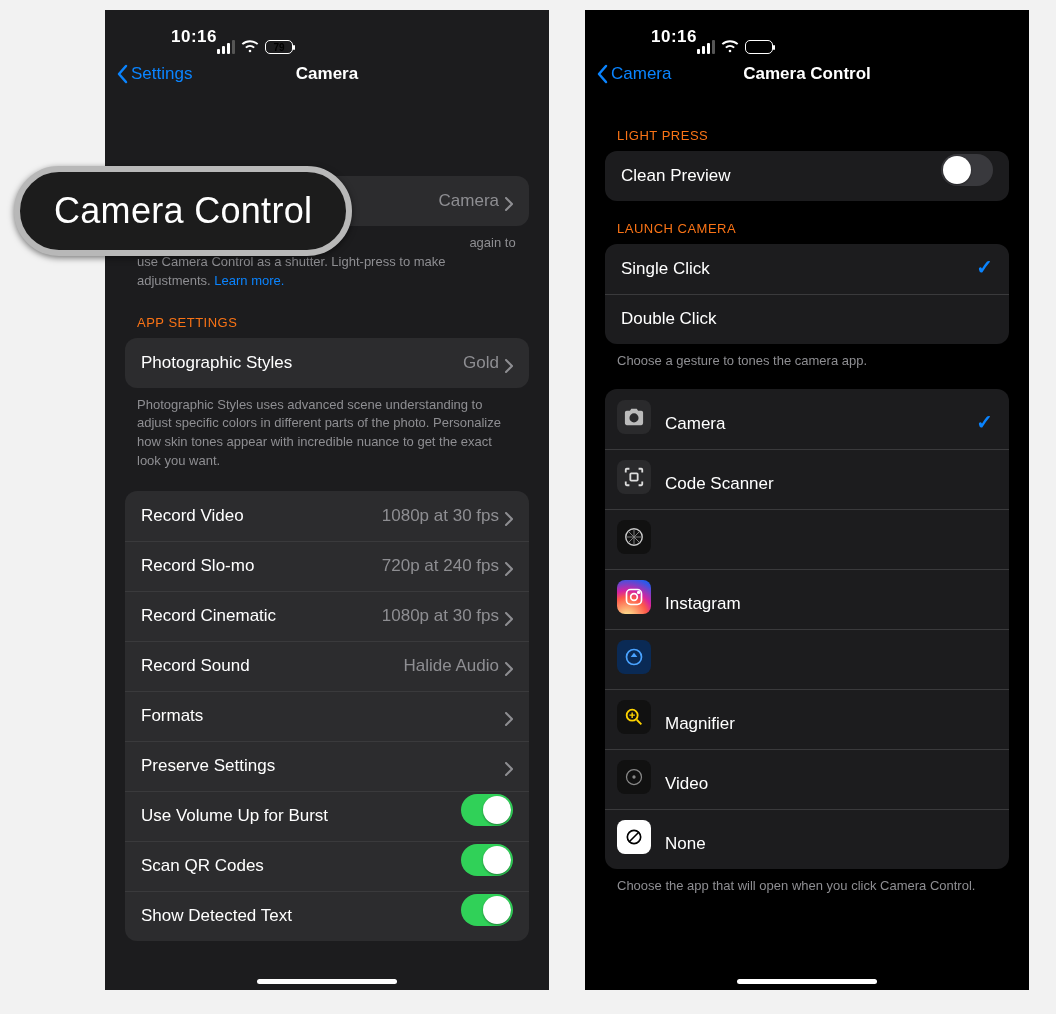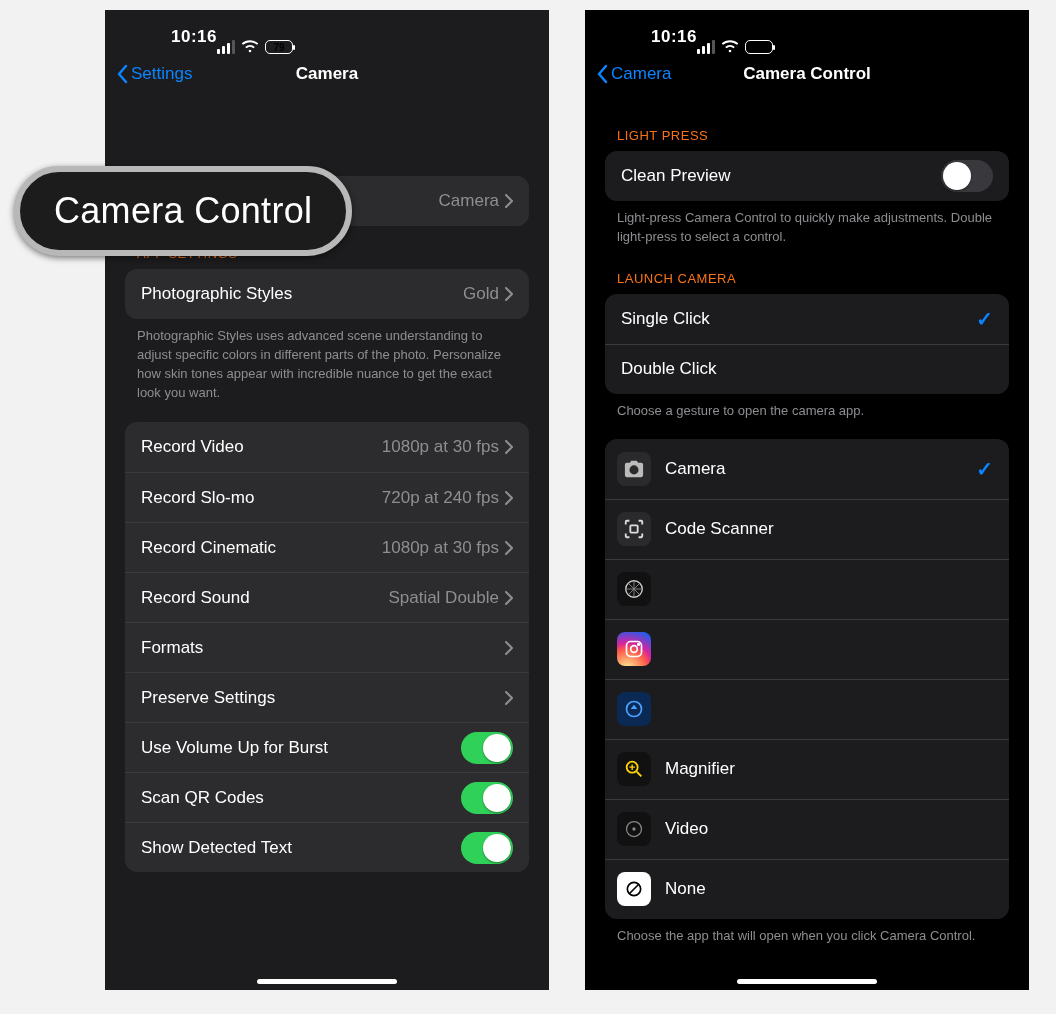--- a/index.html
+++ b/index.html
@@ -83,23 +83,23 @@
 
   
   .group {
     background:#2c2c2e;
     border-radius:12px;
     margin: 0 20px;
     overflow:hidden;
   }
   .phone.right .group { background:#1c1c1e; }
   .row {
-    display:flex; align-items:center;
+    display:flex; align-items:flex-end;
     height:50px;
-    padding:4px 16px;
+    padding:15px 16px;
     color:#fff; font-size:17px;
     border-top:0.5px solid #3a3a3c;
     position:relative;
   }
   .row:first-child { border-top:none; }
   .row .label { flex:1; }
   .row .detail { color:#8e8e92; font-size:17px; margin-right:6px; }
   .row .chev { color:#8e8e92; }
   .row .chev svg { display:block; }
   .row.with-icon { padding-left:12px; gap:14px; height:60px; }
@@ -190,20 +190,23 @@
     <div class="row">
       <span class="label">Camera Control</span>
       <span class="detail">Camera</span>
       <span class="chev">
         <svg width="8" height="14" viewBox="0 0 8 14">
             <path d="M1 1l6 6-6 6" stroke="#8e8e92" stroke-width="2" fill="none" stroke-linecap="round"></path>
           </svg>
       </span>
     </div>
   </div>
+  <div class="footer-text">
+    <span style="visibility:hidden">Click Camera Control to open the Camera app, then click </span><span>again to use Camera Control as a shutter. Light-press to make adjustments. </span><a href="#">Learn more.</a>
+  </div>
 
   <div class="section-header">APP SETTINGS</div>
   <div class="group">
     <div class="row">
       <span class="label">Photographic Styles</span>
       <span class="detail">Gold</span>
       <span class="chev">
         <svg width="8" height="14" viewBox="0 0 8 14">
             <path d="M1 1l6 6-6 6" stroke="#8e8e92" stroke-width="2" fill="none" stroke-linecap="round"></path>
           </svg>
@@ -236,21 +239,21 @@
       <span class="label">Record Cinematic</span>
       <span class="detail">1080p at 30 fps</span>
       <span class="chev">
           <svg width="8" height="14" viewBox="0 0 8 14">
             <path d="M1 1l6 6-6 6" stroke="#8e8e92" stroke-width="2" fill="none" stroke-linecap="round"></path>
           </svg>
         </span>
     </div>
     <div class="row">
       <span class="label">Record Sound</span>
-      <span class="detail">Spatial Double</span>
+      <span class="detail">Halide Audio</span>
       <span class="chev">
           <svg width="8" height="14" viewBox="0 0 8 14">
             <path d="M1 1l6 6-6 6" stroke="#8e8e92" stroke-width="2" fill="none" stroke-linecap="round"></path>
           </svg>
         </span>
     </div>
     <div class="row">
       <span class="label">Formats</span>
       <span class="chev">
           <svg width="8" height="14" viewBox="0 0 8 14">
@@ -320,33 +323,32 @@
 
   <div class="section-header">LIGHT PRESS</div>
   <div class="group">
     <div class="row">
       <span class="label">Clean Preview</span>
       <span class="toggle off">
           <span class="knob"></span>
         </span>
     </div>
   </div>
-  <div class="footer-text">Light-press Camera Control to quickly make adjustments. Double light-press to select a control.</div>
 
   <div class="section-header">LAUNCH CAMERA</div>
   <div class="group">
     <div class="row">
       <span class="label">Single Click</span>
       <span class="check">✓</span>
     </div>
     <div class="row">
       <span class="label">Double Click</span>
     </div>
   </div>
-  <div class="footer-text">Choose a gesture to open the camera app.</div>
+  <div class="footer-text">Choose a gesture to tones the camera app.</div>
 
   <div style="height:14px"></div>
   <div class="group">
     <div class="row with-icon">
       <span class="app-icon">
         <svg width="22" height="20" viewBox="0 0 24 22">
             <path fill="#bbb" d="M9 2l-1.5 2H4a2 2 0 00-2 2v12a2 2 0 002 2h16a2 2 0 002-2V6a2 2 0 00-2-2h-3.5L15 2H9zm3 5a5 5 0 110 10 5 5 0 010-10z"></path>
           </svg>
       </span>
       <span class="label">Camera</span>
@@ -370,20 +372,21 @@
       </span>
     </div>
     <div class="row with-icon">
       <span class="app-icon ig">
         <svg width="20" height="20" viewBox="0 0 24 24" fill="none" stroke="#fff" stroke-width="2">
             <rect x="3" y="3" width="18" height="18" rx="5"></rect>
             <circle cx="12" cy="12" r="4"></circle>
             <circle cx="17.5" cy="6.5" r="1" fill="#fff"></circle>
           </svg>
       </span>
+      <span class="label">Instagram</span>
     </div>
     <div class="row with-icon">
       <span class="app-icon lookup">
         <svg width="20" height="20" viewBox="0 0 24 24">
             <circle cx="12" cy="12" r="9" fill="none" stroke="#4aa3ff" stroke-width="2"></circle>
             <path d="M12 17l-4-5h8l-4 5z" fill="#4aa3ff" transform="rotate(180 12 12)"></path>
           </svg>
       </span>
     </div>
     <div class="row with-icon">

